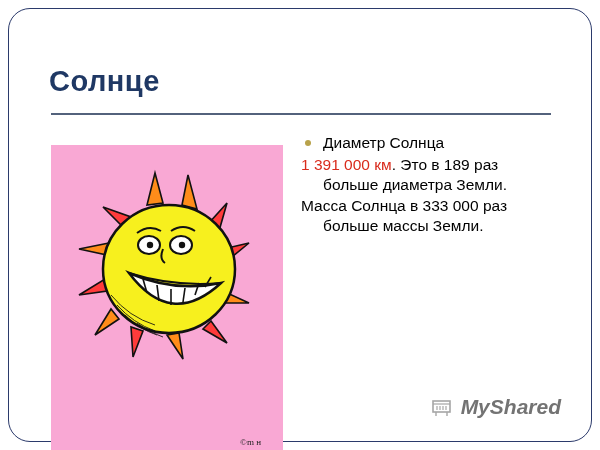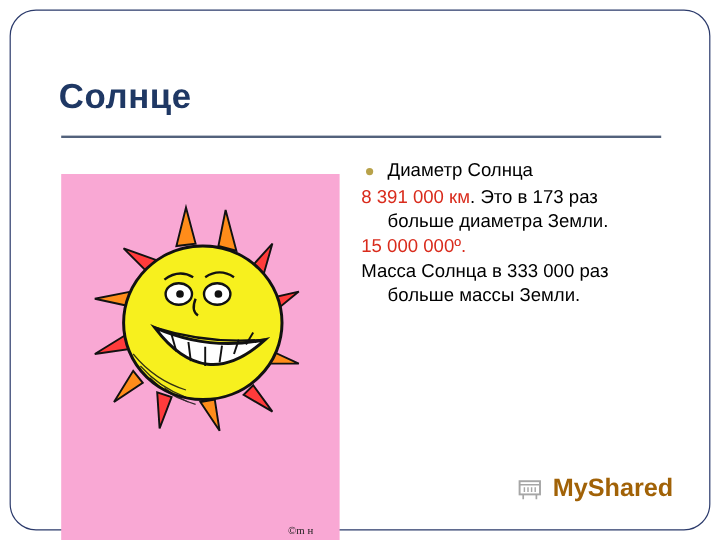--- a/index.html
+++ b/index.html
@@ -111,22 +111,23 @@
     color: #9a9a9a;
   }
   .logo-mark {
     width: 24px;
     height: 24px;
     position: relative;
   }
   .logo-text {
     font-size: 21px;
     font-weight: bold;
-    color: #a16207;
+    color: #737373;
     letter-spacing: 0px;
+    font-style: italic;
   }
 </style>
 </head>
 <body>
 
 <div class="slide">
 
   <div class="title">Солнце</div>
   <div class="title-rule"></div>
 
@@ -179,24 +180,21 @@
     </svg>
     <div class="sig">©m н</div>
   </div>
 
   <div class="content">
     <div class="bullet-row">
       <span class="bullet-dot"></span>
       <span>Диаметр Солнца</span>
     </div>
     <div class="para indent">
-      <span class="red">8 391 000 км</span><span>. Это в 173 раз больше диаметра Земли.</span>
-    </div>
-    <div class="para">
-      <span class="red">15 000 000º.</span>
+      <span class="red">1 391 000 км</span><span>. Это в 189 раз больше диаметра Земли.</span>
     </div>
     <div class="para indent">Масса Солнца в 333 000 раз больше массы Земли.</div>
   </div>
 
   <div class="logo">
     <span class="logo-mark">
       <svg width="24" height="24" viewBox="0 0 24 24">
         <rect x="2" y="6" width="17" height="11" fill="none" stroke="#a6a6a6" stroke-width="1.6"></rect>
         <line x1="2" y1="9" x2="19" y2="9" stroke="#a6a6a6" stroke-width="1.2"></line>
         <line x1="5" y1="17" x2="5" y2="21" stroke="#a6a6a6" stroke-width="1.4"></line>

